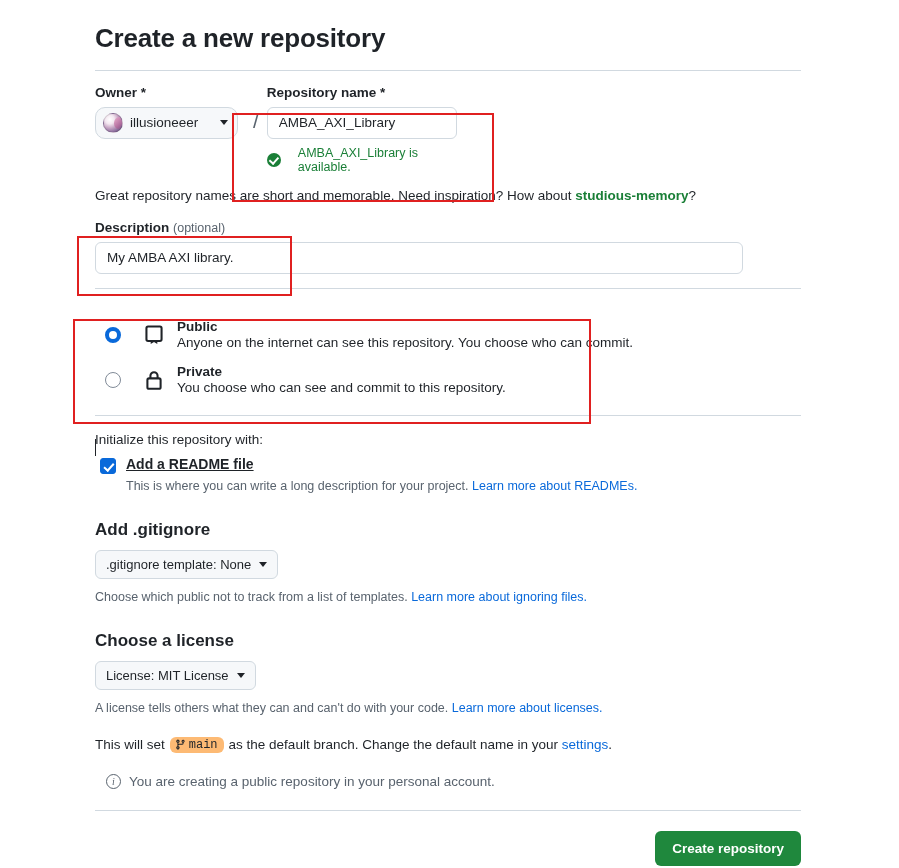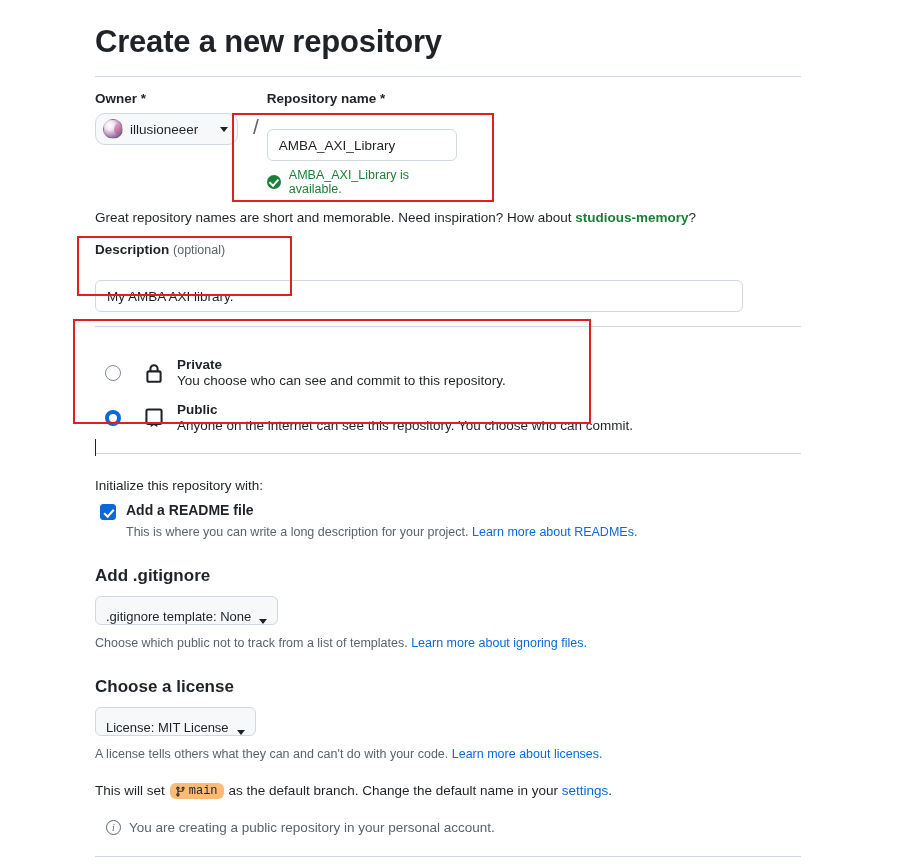--- a/index.html
+++ b/index.html
@@ -14,21 +14,21 @@
     position: relative;
     overflow: hidden;
   }
   .page {
     position: absolute;
     left: 95px; top: 0; width: 706px;
   }
 
   
   .title {
-    font-size: 31px;
+    font-size: 26px;
     font-weight: 600;
     letter-spacing: -0.2px;
     margin: 22px 0 6px 0;
     color: #1f2328;
     line-height: 1.3;
   }
   .subtitle {
     font-size: 13.5px;
     color: #59636e;
     line-height: 1.55;
@@ -115,26 +115,25 @@
     height: 32px;
     border: 1px solid #d1d9e0;
     border-radius: 6px;
     background: #ffffff;
     font-size: 13.5px;
     font-family: "Liberation Sans", sans-serif;
     color: #1f2328;
     padding: 0 11px;
     width: 100%;
     outline: none;
-    margin-top: 16px;
   }
   .avail {
     display: flex;
     align-items: center;
-    gap: 8px;
+    gap: 17px;
     font-size: 12.5px;
     color: #1a7f37;
     margin-top: 7px;
   }
   .check-circle {
     width: 14px; height: 14px;
     border-radius: 50%;
     background: #1a7f37;
     position: relative;
     flex: 0 0 14px;
@@ -187,21 +186,21 @@
     color: #1f2328;
   }
   .vis-txt { padding-top: 4px; }
   .vis-name { font-size: 13.5px; font-weight: 600; color: #1f2328; }
   .vis-desc { font-size: 13.5px; color: #1f2328; margin-top: 1px; }
 
   
   .sec-head {
     font-size: 13.5px;
     color: #1f2328;
-    margin-top: 24px;
+    margin-top: 16px;
   }
   .cb-row {
     display: flex;
     align-items: flex-start;
     margin-top: 9px;
   }
   .checkbox {
     width: 16px; height: 16px;
     border-radius: 3px;
     background: #0969da;
@@ -213,35 +212,35 @@
   }
   .checkbox::after {
     content: "";
     position: absolute;
     left: 5px; top: 2px;
     width: 3.5px; height: 8px;
     border: solid #ffffff;
     border-width: 0 2px 2px 0;
     transform: rotate(42deg);
   }
-  .cb-label { font-size: 14px; font-weight: 600; color: #1f2328; }
+  .cb-label { font-size: 14px; font-weight: 600; color: #1f2328; text-decoration: underline; }
   .sub-note {
     font-size: 12.5px;
     color: #59636e;
     margin: 5px 0 0 31px;
   }
   .blk-head {
     font-size: 17px;
     font-weight: 600;
     color: #1f2328;
     margin-top: 27px;
   }
   .select-btn {
     display: inline-flex;
-    align-items: flex-end;
+    align-items: center;
     gap: 8px;
     height: 29px;
     padding: 0 10px;
     border: 1px solid #d1d9e0;
     border-radius: 6px;
     background: #f6f8fa;
     font-size: 13px;
     color: #1f2328;
     margin-top: 10px;
     cursor: pointer;
@@ -383,48 +382,48 @@
       <span>Description</span>
       <span class="opt">(optional)</span>
     </span>
     <input class="text-input desc-input" type="text" value="My AMBA AXI library." style="">
   </div>
 
   <hr class="rule">
 
   
   <div class="vis-wrap">
+
+    <div class="vis-row">
+      <span class="radio checked"></span>
+      <span class="vis-icon">
+        <svg width="22" height="22" viewBox="0 0 16 16" fill="none" stroke="#1f2328" stroke-width="1.5">
+          <rect x="2.5" y="1.8" width="11" height="10.5" rx="1.2"></rect>
+          <path d="M5.6 12.3v2.2l2.4-1.4 2.4 1.4v-2.2" fill="#1f2328" stroke="none"></path>
+        </svg>
+      </span>
+      <span class="vis-txt">
+        <div class="vis-name">Public</div>
+        <div class="vis-desc">Anyone on the internet can see this repository. You choose who can commit.</div>
+      </span>
+    </div>
 
     <div class="vis-row">
       <span class="radio"></span>
       <span class="vis-icon">
         <svg width="22" height="22" viewBox="0 0 16 16" fill="none" stroke="#1f2328" stroke-width="1.5">
           <rect x="3.2" y="6.8" width="9.6" height="7.6" rx="1.2"></rect>
           <path d="M5.4 6.8V4.9a2.6 2.6 0 0 1 5.2 0v1.9"></path>
         </svg>
       </span>
       <span class="vis-txt">
         <div class="vis-name">Private</div>
         <div class="vis-desc">You choose who can see and commit to this repository.</div>
       </span>
     </div>
-
-    <div class="vis-row">
-      <span class="radio checked"></span>
-      <span class="vis-icon">
-        <svg width="22" height="22" viewBox="0 0 16 16" fill="none" stroke="#1f2328" stroke-width="1.5">
-          <rect x="2.5" y="1.8" width="11" height="10.5" rx="1.2"></rect>
-          <path d="M5.6 12.3v2.2l2.4-1.4 2.4 1.4v-2.2" fill="#1f2328" stroke="none"></path>
-        </svg>
-      </span>
-      <span class="vis-txt">
-        <div class="vis-name">Public</div>
-        <div class="vis-desc">Anyone on the internet can see this repository. You choose who can commit.</div>
-      </span>
-    </div>
   </div>
 
   <hr class="rule">
 
   
   <div class="sec-head">Initialize this repository with:</div>
 
   <div class="cb-row">
     <span class="checkbox"></span>
     <span class="cb-label">Add a README file</span>

